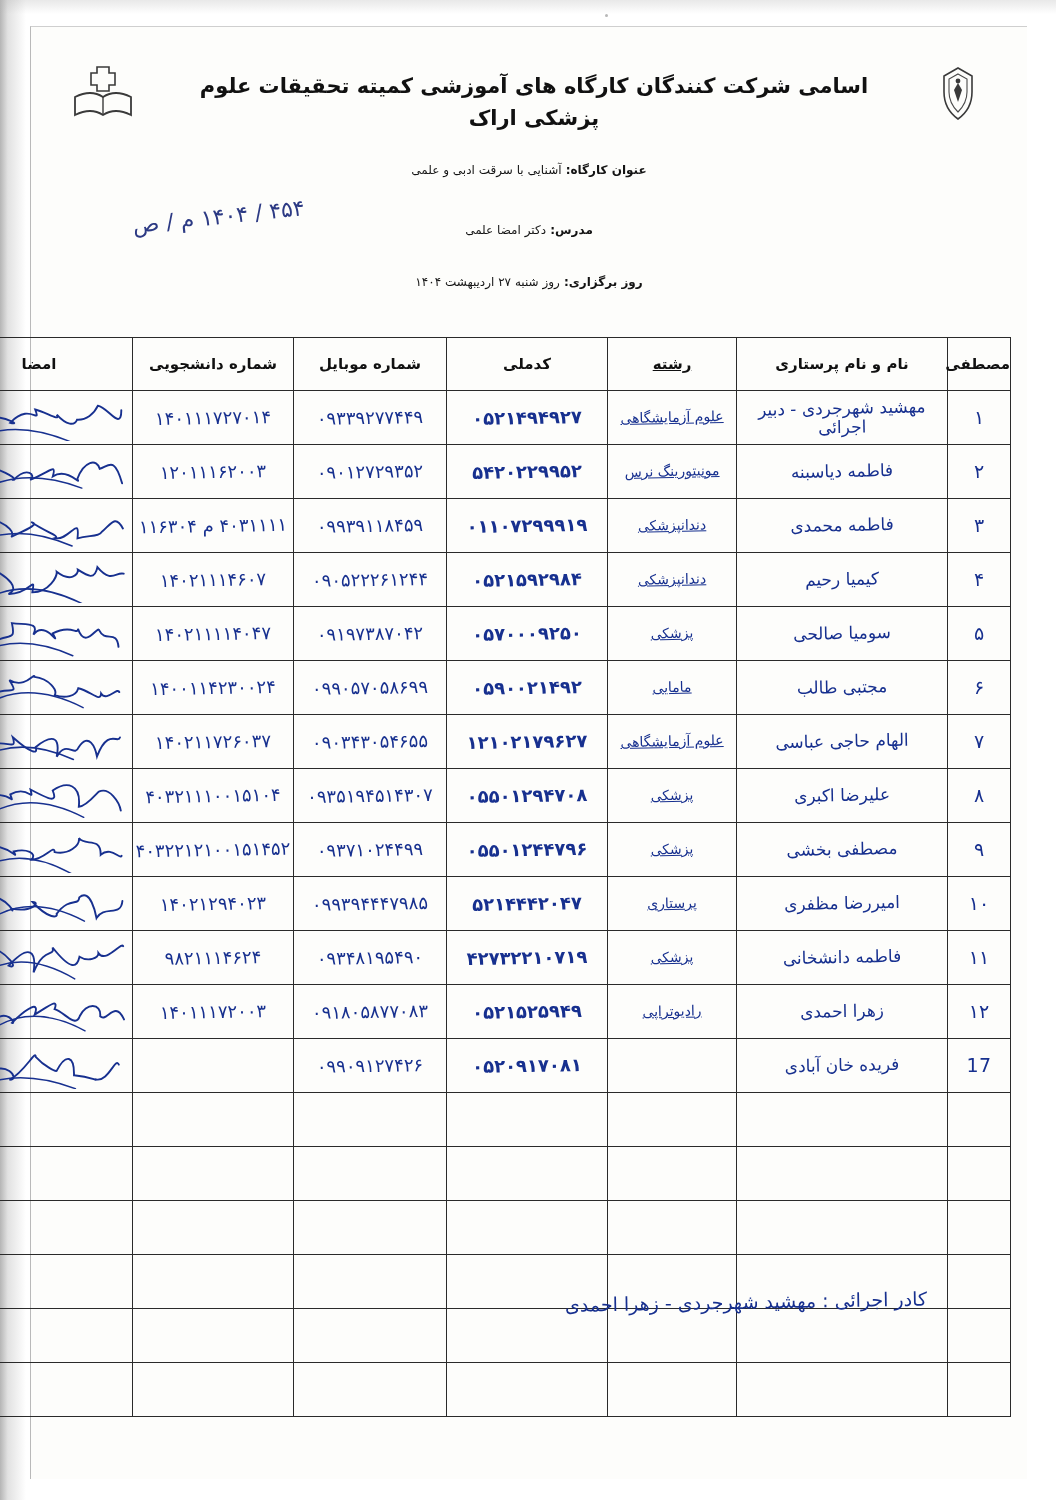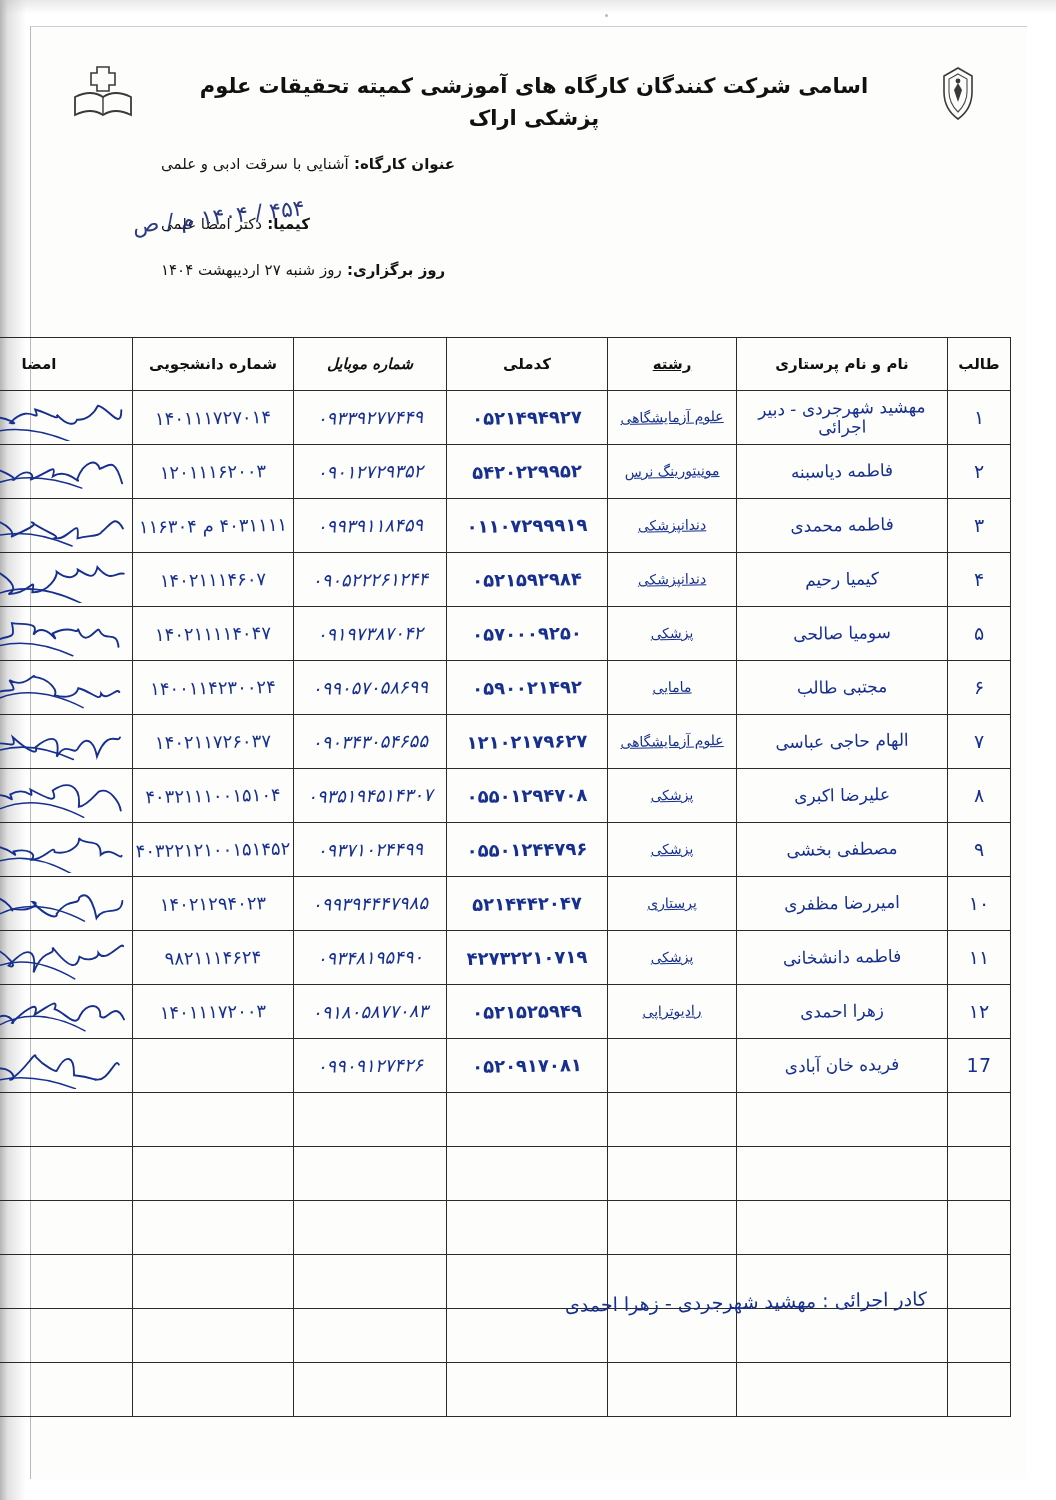--- a/index.html
+++ b/index.html
@@ -74,29 +74,30 @@
     font-size: 21px;
     font-weight: bold;
     color: #111;
     line-height: 1.5;
     letter-spacing: 0px;
   }
   .subline {
     position: absolute;
     right: 130px;
     left: 130px;
-    text-align: left;
-    font-size: 15px;
+    text-align: center;
+    font-size: 12px;
     color: #141414;
     font-weight: bold;
+    margin-top: 8px;
   }
   .subline .val { font-weight: normal; }
   .line1 { top: 128px; }
   .line2 { top: 188px; }
-  .line3 { top: 234px; }
+  .line3 { top: 240px; }
 
   .hand-ref {
     position: absolute;
     left: 46px;
     top: 180px;
     width: 230px;
     height: 60px;
     font-family: "DejaVu Sans", sans-serif;
     font-size: 22px;
     color: #1b2a7a;
@@ -131,21 +132,21 @@
   }
   table.roster tbody td {
     height: 53px;
     font-size: 17px;
     color: #17308f;
   }
   .c-radif  { width: 62px; }
   .c-name   { width: 210px; }
   .c-field  { width: 128px; text-decoration: underline; }
   .c-nid    { width: 160px; font-weight: bold; }
-  .c-mobile { width: 152px; font-style: italic; }
+  .c-mobile { width: 152px; }
   .c-stid   { width: 160px; }
   .c-sign   { width: 186px; }
 
   .hw {
     font-family: "DejaVu Sans", sans-serif;
     color: #17308f;
     font-size: 17px;
     letter-spacing: .5px;
     display: block;
     line-height: 1.1;
@@ -220,37 +221,37 @@
       </div>
 
       <div class="doc-title">اسامی شرکت کنندگان کارگاه های آموزشی کمیته تحقیقات علوم پزشکی اراک</div>
 
       <div class="subline line1">
         <span>عنوان کارگاه:</span>
         <span class="val">آشنایی با سرقت ادبی و علمی</span>
       </div>
 
       <div class="subline line2">
-        <span>کیمیا:</span>
+        <span>مدرس:</span>
         <span class="val">دکتر امضا علمی</span>
       </div>
 
       <div class="subline line3">
         <span>روز برگزاری:</span>
         <span class="val">روز شنبه ۲۷ اردیبهشت ۱۴۰۴</span>
       </div>
 
       <div class="hand-ref">۴۵۴ / ۱۴۰۴ م / ص</div>
     </div>
 
     <div class="tbl-wrap">
       <table class="roster">
         <thead>
           <tr>
-            <th class="c-radif">طالب</th>
+            <th class="c-radif">مصطفی</th>
             <th class="c-name">نام و نام پرستاری</th>
             <th class="c-field">رشته</th>
             <th class="c-nid">کدملی</th>
             <th class="c-mobile">شماره موبایل</th>
             <th class="c-stid">شماره دانشجویی</th>
             <th class="c-sign">امضا</th>
           </tr>
         </thead>
         <tbody id="roster-body">
             <tr>

